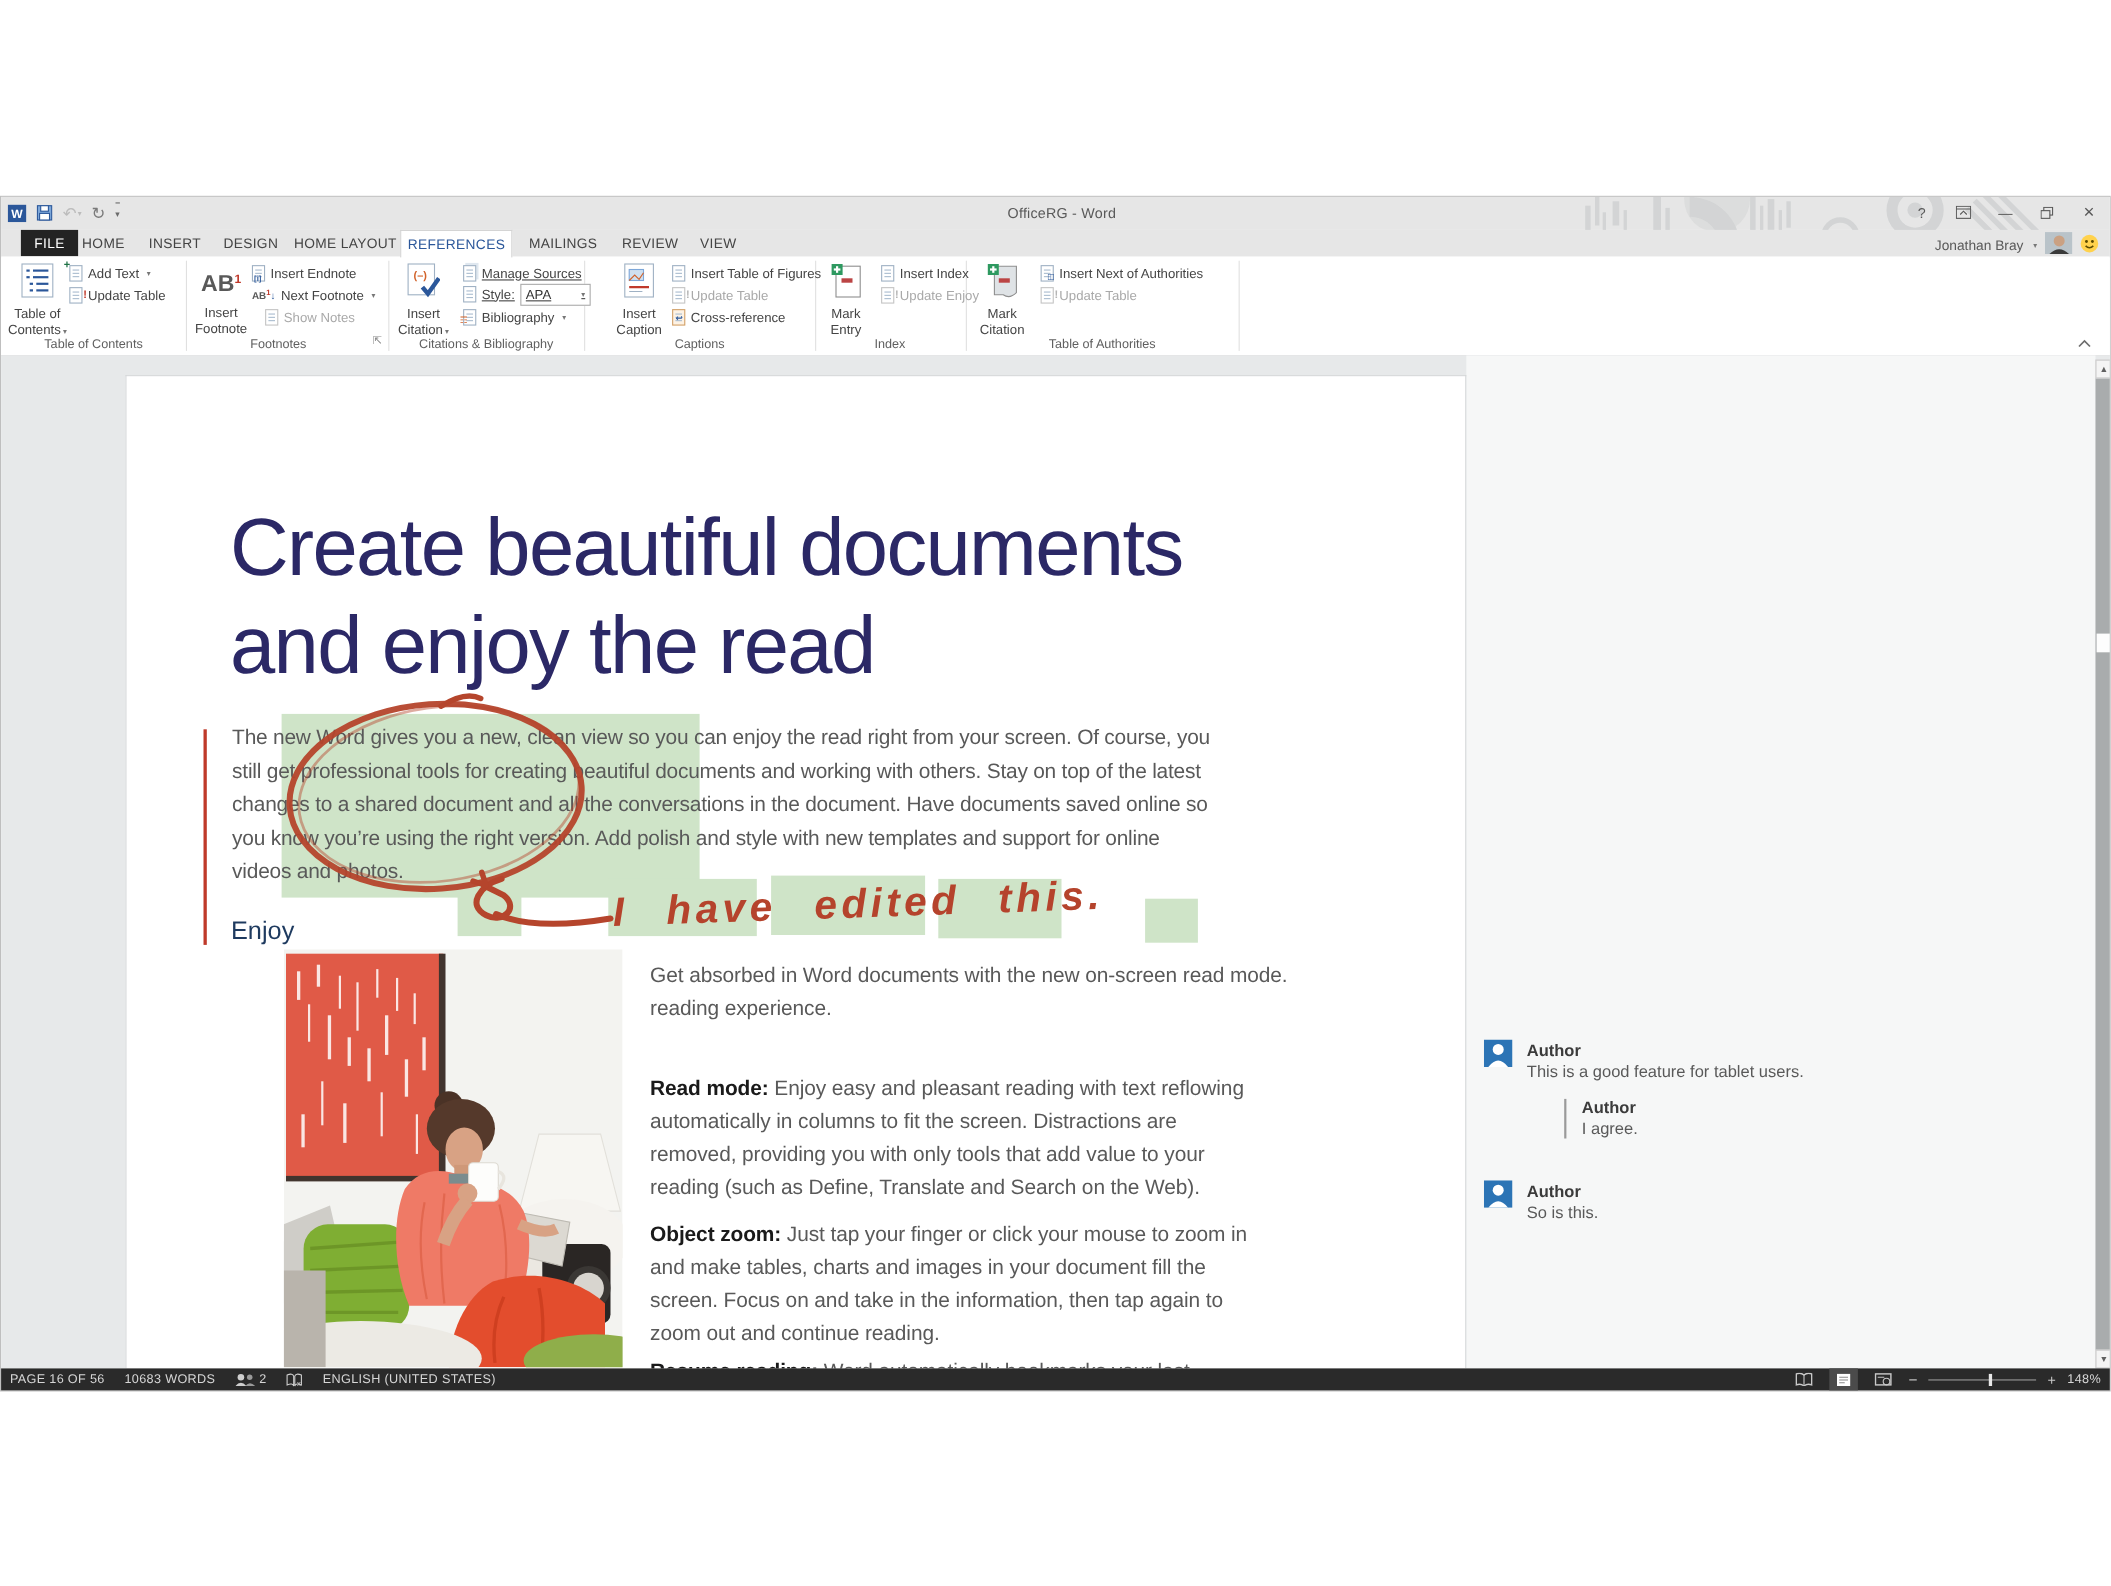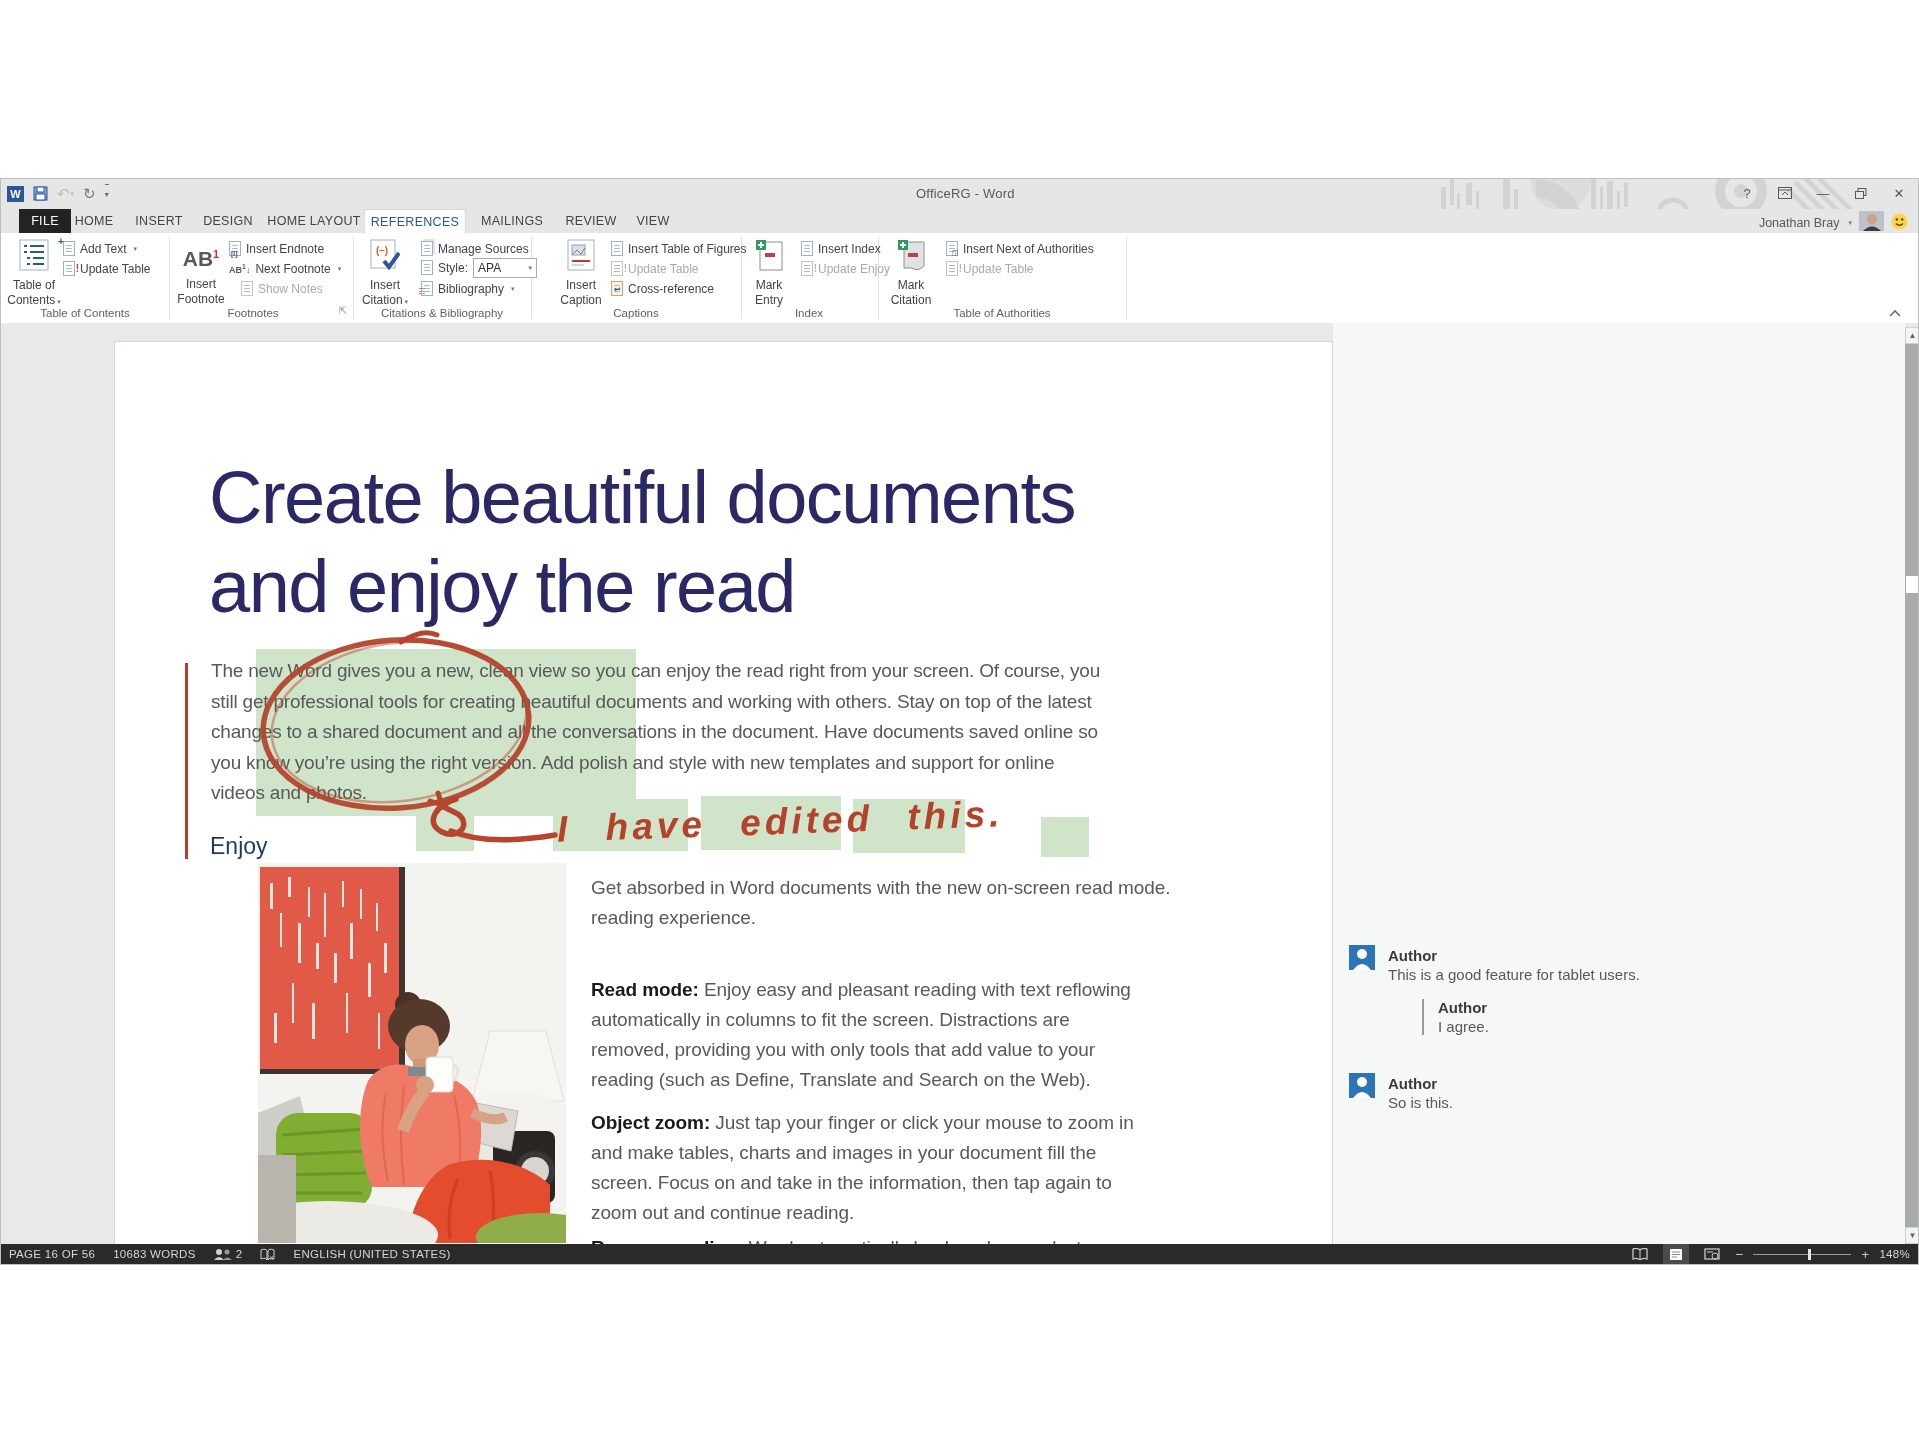--- a/index.html
+++ b/index.html
@@ -235,25 +235,25 @@
       <div class="bigbtn" style="left:384px;top:6px;">
         <span class="bico">
           <svg width="30" height="32">
               <rect x="1" y="1" width="24" height="28" fill="#fff" stroke="#9fb1c4"></rect>
               <text x="12" y="15" text-anchor="middle" font-size="10" fill="#d2622a" font-weight="bold" font-family="Liberation Sans,sans-serif">(–)</text>
               <path d="M14 22 l5 6 l10 -14" stroke="#2b579a" stroke-width="4" fill="none"></path>
             </svg>
         </span>
         <span>Insert</span><br><span>Citation</span><span class="car">▾</span>
       </div>
-      <div class="sbtn" style="left:420px;top:6px;">
+      <div class="sbtn" style="left:420px;top:6px;text-decoration:underline;">
         <span class="pg" style="box-shadow:2px -2px 0 #dfe7ef;"></span>
         <span>Manage Sources</span>
       </div>
-      <div class="sbtn" style="left:420px;top:25px;">
+      <div class="sbtn" style="left:420px;top:25px;text-decoration:underline;">
         <span class="pg"></span>
         <span>Style:</span>
         <span class="combo">
             <span>APA</span>
             <span class="car">▾</span>
           </span>
       </div>
       <div class="sbtn" style="left:420px;top:46px;">
         <span class="pg">
             <i class="acc" style="left:-4px;top:6px;font-size:8px;color:#d2622a;">☶</i>

